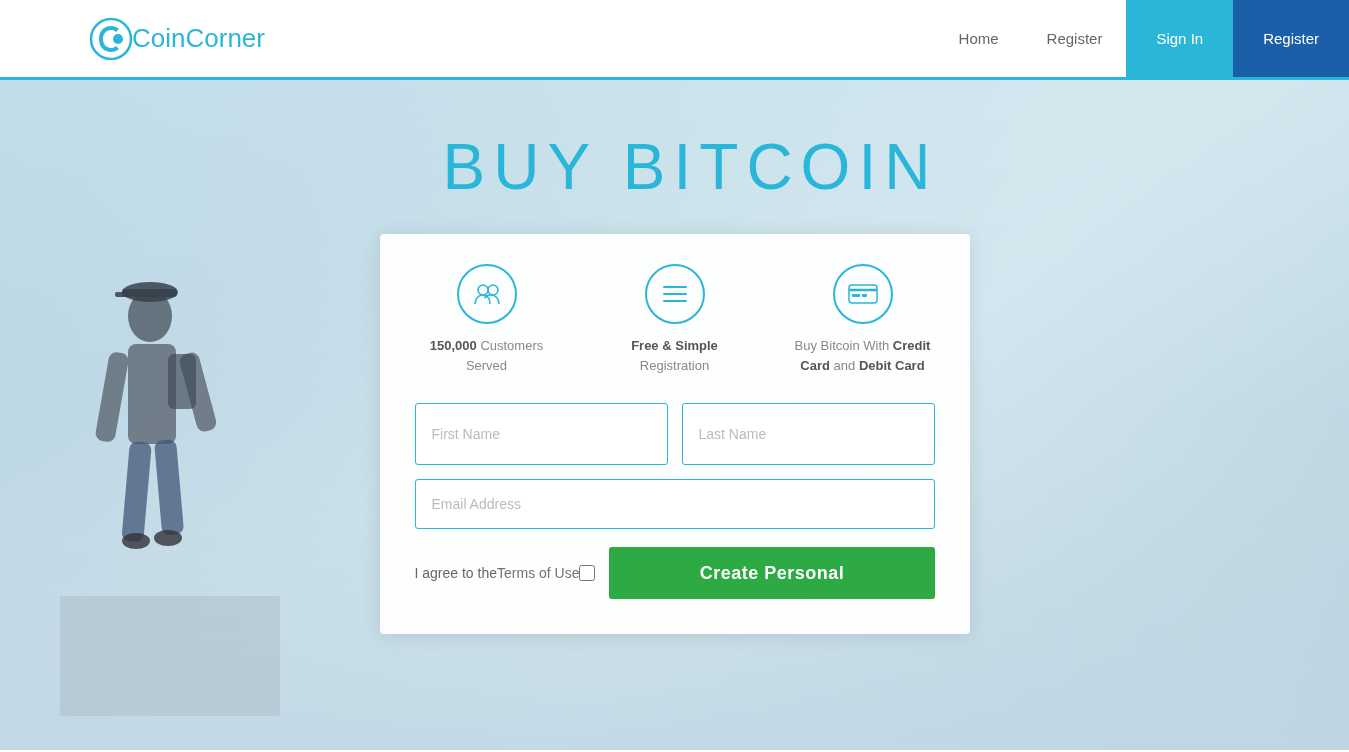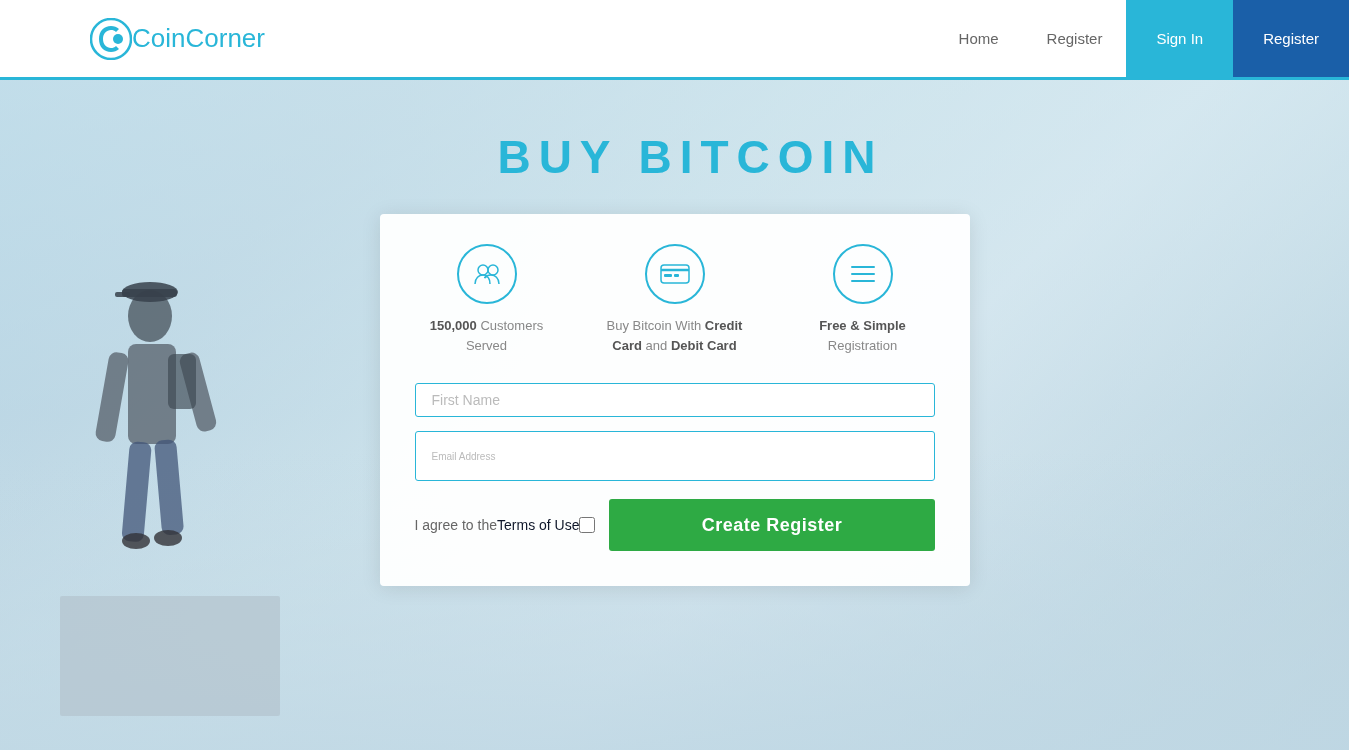--- a/index.html
+++ b/index.html
@@ -106,22 +106,22 @@
       left: 0;
       right: 0;
       height: 300px;
       background: linear-gradient(to top, rgba(190,215,228,0.8) 0%, transparent 100%);
     }
 
     .hero-title {
       position: relative;
       z-index: 2;
       margin-top: 50px;
-      font-size: 46px;
-      font-weight: 700;
+      font-size: 64px;
+      font-weight: 400;
       letter-spacing: 8px;
       color: #29b6d8;
       text-align: center;
       margin-left: 32px;
     }
 
     
     .card {
       position: relative;
       z-index: 2;
@@ -173,41 +173,41 @@
     }
 
     .form-row {
       display: flex;
       gap: 14px;
       margin-bottom: 14px;
     }
 
     .form-input {
       flex: 1;
-      height: 34px;
+      height: 62px;
       border: 1.5px solid #29b6d8;
       border-radius: 3px;
       padding: 0 16px;
       font-size: 14px;
       color: #aaa;
       outline: none;
       background: #fff;
     }
 
     .form-input::placeholder {
       color: #bbb;
     }
 
     .form-input-full {
       width: 100%;
       height: 50px;
       border: 1.5px solid #29b6d8;
       border-radius: 3px;
       padding: 0 16px;
-      font-size: 10px;
+      font-size: 14px;
       color: #aaa;
       outline: none;
       background: #fff;
       margin-bottom: 14px;
     }
 
     .form-input-full::placeholder {
       color: #bbb;
     }
 
@@ -221,21 +221,21 @@
     .terms-area {
       display: flex;
       align-items: center;
       gap: 0;
       font-size: 14px;
       color: #666;
       white-space: nowrap;
     }
 
     .terms-link {
-      color: #0f172a;
+      color: #737373;
       cursor: pointer;
       text-decoration: none;
     }
 
     .terms-checkbox {
       width: 16px;
       height: 16px;
       border: 1px solid #aaa;
       cursor: pointer;
     }
@@ -341,60 +341,61 @@
             <path d="M11.5 18 C12.5 16.5, 14.5 16, 15.5 18 C17 20, 17 22, 17 24" fill="none" stroke="#29b6d8" stroke-width="1.5"></path>
           </svg>
         </div>
         <div class="feature-text">
           <strong>150,000</strong> Customers<br>Served
         </div>
       </div>
 
       <div class="feature-item">
         <div class="feature-icon">
+          <svg width="28" height="26" viewBox="0 0 28 26">
+            <line x1="3" y1="6" x2="25" y2="6" stroke="#29b6d8" stroke-width="2" stroke-linecap="round"></line>
+            <line x1="3" y1="13" x2="25" y2="13" stroke="#29b6d8" stroke-width="2" stroke-linecap="round"></line>
+            <line x1="3" y1="20" x2="25" y2="20" stroke="#29b6d8" stroke-width="2" stroke-linecap="round"></line>
+          </svg>
+        </div>
+        <div class="feature-text">
+          <strong>Free &amp; Simple</strong><br>Registration
+        </div>
+      </div>
+
+      <div class="feature-item">
+        <div class="feature-icon">
           <svg width="30" height="24" viewBox="0 0 30 24">
             <rect x="1" y="3" width="28" height="18" rx="3" fill="none" stroke="#29b6d8" stroke-width="1.5"></rect>
             <line x1="1" y1="8" x2="29" y2="8" stroke="#29b6d8" stroke-width="2.5"></line>
             <rect x="4" y="12" width="8" height="3" rx="1" fill="#29b6d8"></rect>
             <rect x="14" y="12" width="5" height="3" rx="1" fill="#29b6d8"></rect>
           </svg>
         </div>
         <div class="feature-text">
           Buy Bitcoin With <strong>Credit<br>Card</strong> and <strong>Debit Card</strong>
         </div>
       </div>
-
-      <div class="feature-item">
-        <div class="feature-icon">
-          <svg width="28" height="26" viewBox="0 0 28 26">
-            <line x1="3" y1="6" x2="25" y2="6" stroke="#29b6d8" stroke-width="2" stroke-linecap="round"></line>
-            <line x1="3" y1="13" x2="25" y2="13" stroke="#29b6d8" stroke-width="2" stroke-linecap="round"></line>
-            <line x1="3" y1="20" x2="25" y2="20" stroke="#29b6d8" stroke-width="2" stroke-linecap="round"></line>
-          </svg>
-        </div>
-        <div class="feature-text">
-          <strong>Free &amp; Simple</strong><br>Registration
-        </div>
-      </div>
     </div>
 
     
     <div class="form-row">
       <input class="form-input" type="text" placeholder="First Name" style="">
+      <input class="form-input" type="text" placeholder="Last Name" style="">
     </div>
 
     <input class="form-input-full" type="email" placeholder="Email Address" style="">
 
     <div class="form-footer">
       <div class="terms-area">
         <span>I agree to the </span>
         <a class="terms-link">Terms of Use</a>
         <input type="checkbox" class="terms-checkbox" style="">
       </div>
-      <button class="create-btn">Create Register</button>
+      <button class="create-btn">Create Personal</button>
     </div>
 
   </div>
 </section>
 
 <div class="bottom-section">
   
 </div>
 
 </body></html>

